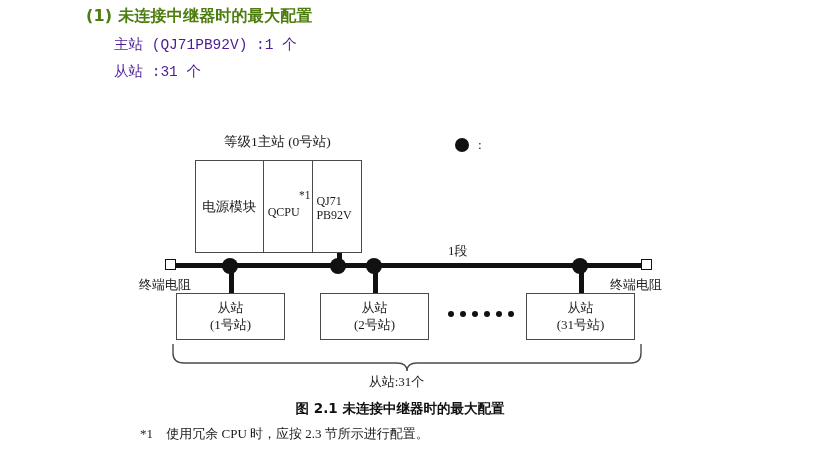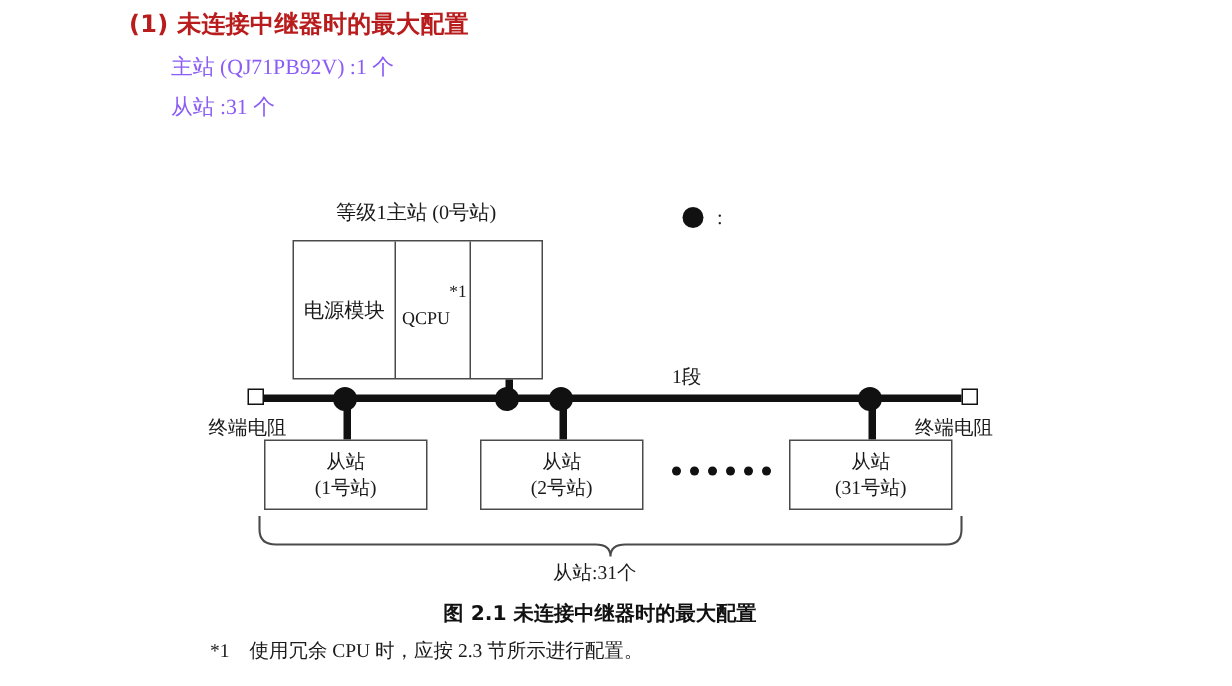--- a/index.html
+++ b/index.html
@@ -18,28 +18,28 @@
   .abs { position: absolute; }
 
   
   #heading-section { left: 86px; top: 6px; width: 600px; }
   #section-title {
     font-family: "DejaVu Sans", "Liberation Sans", sans-serif;
     font-weight: bold;
     font-size: 16px;
     letter-spacing: 0.2px;
     white-space: nowrap;
-    color: #b91c1c;
+    color: #4d7c0f;
   }
   .spec-line {
-    font-family: Liberation Serif, serif;
+    font-family: Liberation Mono, monospace;
     font-size: 14.5px;
     margin-left: 28px;
     white-space: nowrap;
-    color: #8b5cf6;
+    color: #4c1d95;
   }
   #spec-master { margin-top: 8px; }
   #spec-slave  { margin-top: 8px; }
 
   
   #master-rack-label {
     left: 195px; top: 133px;
     font-size: 13.5px;
     white-space: nowrap;
     margin-left: 29px;
@@ -206,20 +206,23 @@
 <div class="abs" id="master-rack-label">等级1主站 (0号站)</div>
 
 <div class="abs" id="master-rack">
   <div class="cell" id="cell-power">
     <span id="label-power">电源模块</span>
   </div>
   <div class="cell" id="cell-cpu">
     <span id="label-cpu">QCPU</span>
     <span id="footnote-marker-1">*1</span>
   </div>
+  <div class="cell" id="cell-net">
+    <span id="label-net"><span>QJ71</span><br><span>PB92V</span></span>
+  </div>
 </div>
 
 <div class="abs" id="legend">
   <span id="legend-dot"></span>
   <span id="legend-colon">:</span>
 </div>
 
 <div class="abs" id="segment-label">1段</div>
 
 <div class="abs" id="bus-line"></div>

